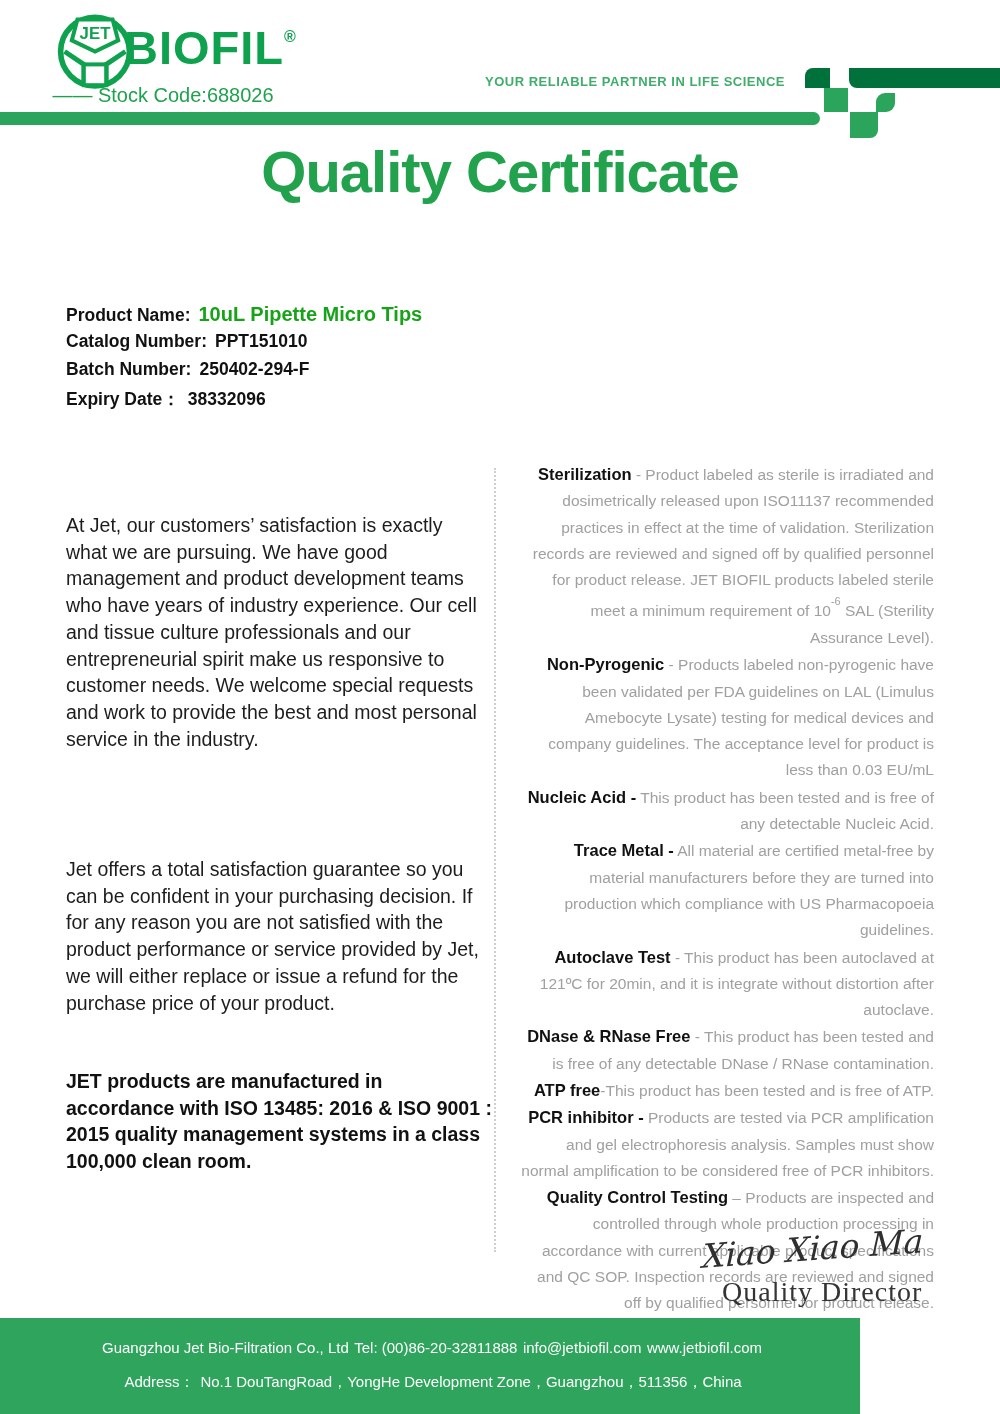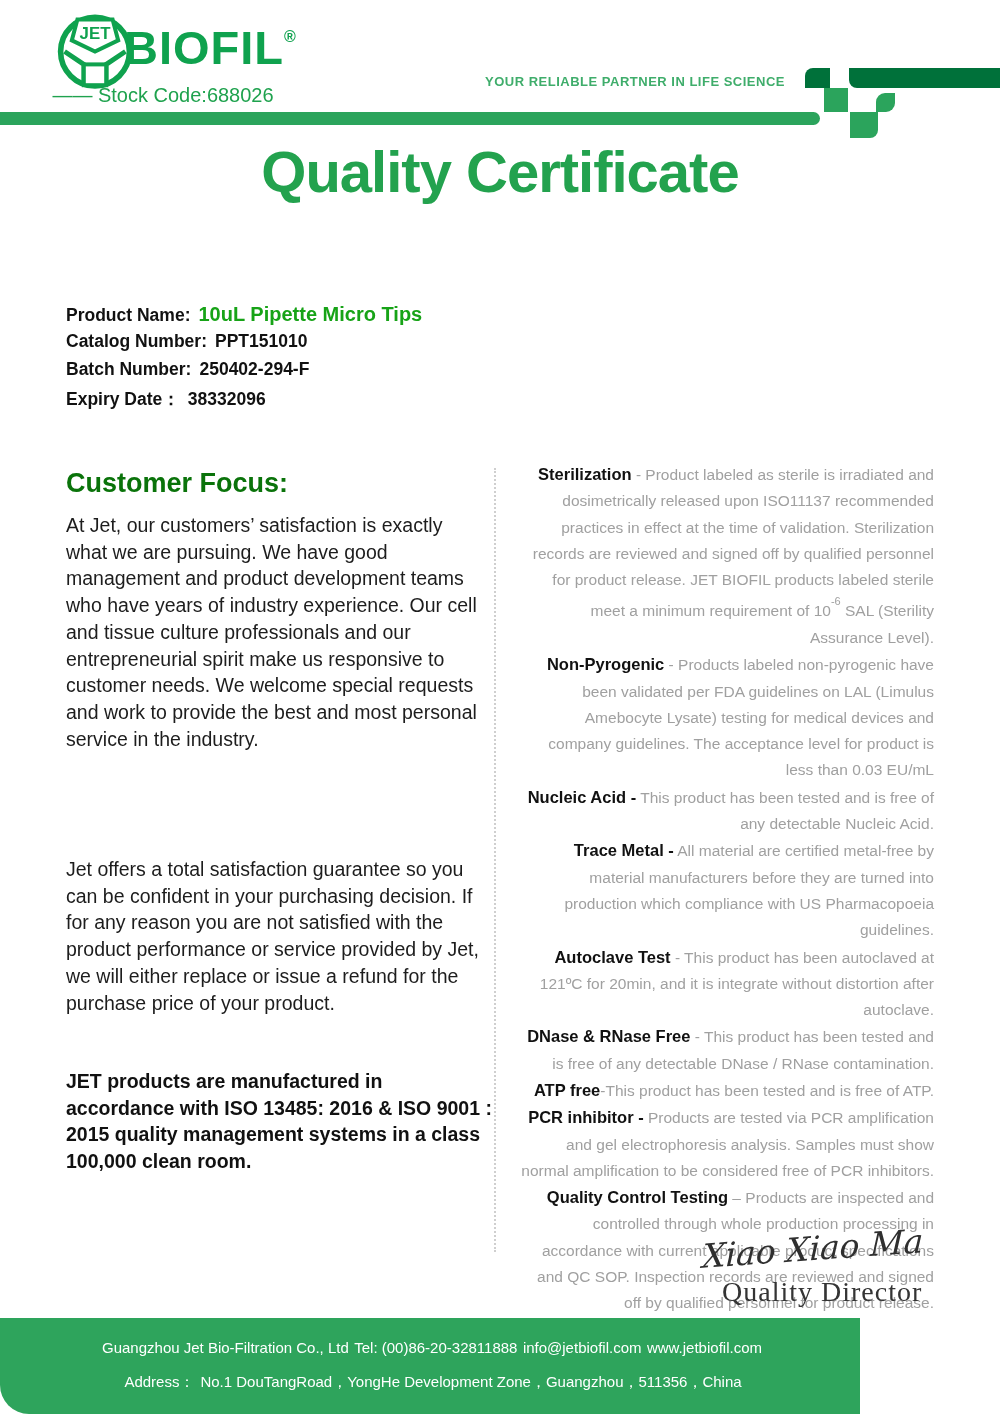--- a/index.html
+++ b/index.html
@@ -5,21 +5,20 @@
   * { margin: 0; padding: 0; box-sizing: border-box; }
   html, body { background: #ffffff; }
   .page {
     position: relative;
     width: 1000px;
     height: 1414px;
     margin: 0 auto;
     background: #ffffff;
     font-family: "Liberation Sans", sans-serif;
     overflow: hidden;
-    border-radius: 29px;
   }
   
   .logo-svg { position: absolute; left: 55px; top: 10px; width: 80px; height: 80px; }
   .brand-name {
     position: absolute; left: 124px; top: 20px;
     font-size: 47px; font-weight: bold; color: #0FA24E; letter-spacing: 1px;
   }
   .brand-reg { font-size: 16px; vertical-align: 22px; font-weight: bold; }
   .stock-code {
     position: absolute; left: 38px; top: 84px; width: 250px;
@@ -140,21 +139,20 @@
       <span>Catalog Number:</span><span class="value">PPT151010</span>
     </div>
     <div class="product-row">
       <span>Batch Number:</span><span class="value">250402-294-F</span>
     </div>
     <div class="product-row">
       <span>Expiry Date：</span><span class="value">38332096</span>
     </div>
   </div>
 
-  <div class="heading-green h-focus">Customer Focus:</div>
   <div class="left-para p-focus">At Jet, our customers’ satisfaction is exactly what we are pursuing. We have good management and product development teams who have years of industry experience. Our cell and tissue culture professionals and our entrepreneurial spirit make us responsive to customer needs. We welcome special requests and work to provide the best and most personal service in the industry.</div>
   <div class="left-para p-guarantee">Jet offers a total satisfaction guarantee so you can be confident in your purchasing decision. If for any reason you are not satisfied with the product performance or service provided by Jet, we will either replace or issue a refund for the purchase price of your product.</div>
   <div class="iso-note">JET products are manufactured in accordance with ISO 13485: 2016 &amp; ISO 9001 : 2015 quality management systems in a class 100,000 clean room.</div>
 
   <div class="dotted-divider"></div>
 
   <div class="right-col">
     <p class="r-item"><b>Sterilization</b><span class="sep"> - </span><span class="desc">Product labeled as sterile is irradiated and dosimetrically released upon ISO11137 recommended practices in effect at the time of validation. Sterilization records are reviewed and signed off by qualified personnel for product release. JET BIOFIL products labeled sterile meet a minimum requirement of 10</span><sup>-6</sup><span class="desc"> SAL (Sterility Assurance Level).</span></p>
     <p class="r-item"><b>Non-Pyrogenic</b><span class="sep"> - </span><span class="desc">Products labeled non-pyrogenic have been validated per FDA guidelines on LAL (Limulus Amebocyte Lysate) testing for medical devices and company guidelines. The acceptance level for product is less than 0.03 EU/mL</span></p>
     <p class="r-item"><b>Nucleic Acid -</b><span class="sep"> </span><span class="desc">This product has been tested and is free of any detectable Nucleic Acid.</span></p>

